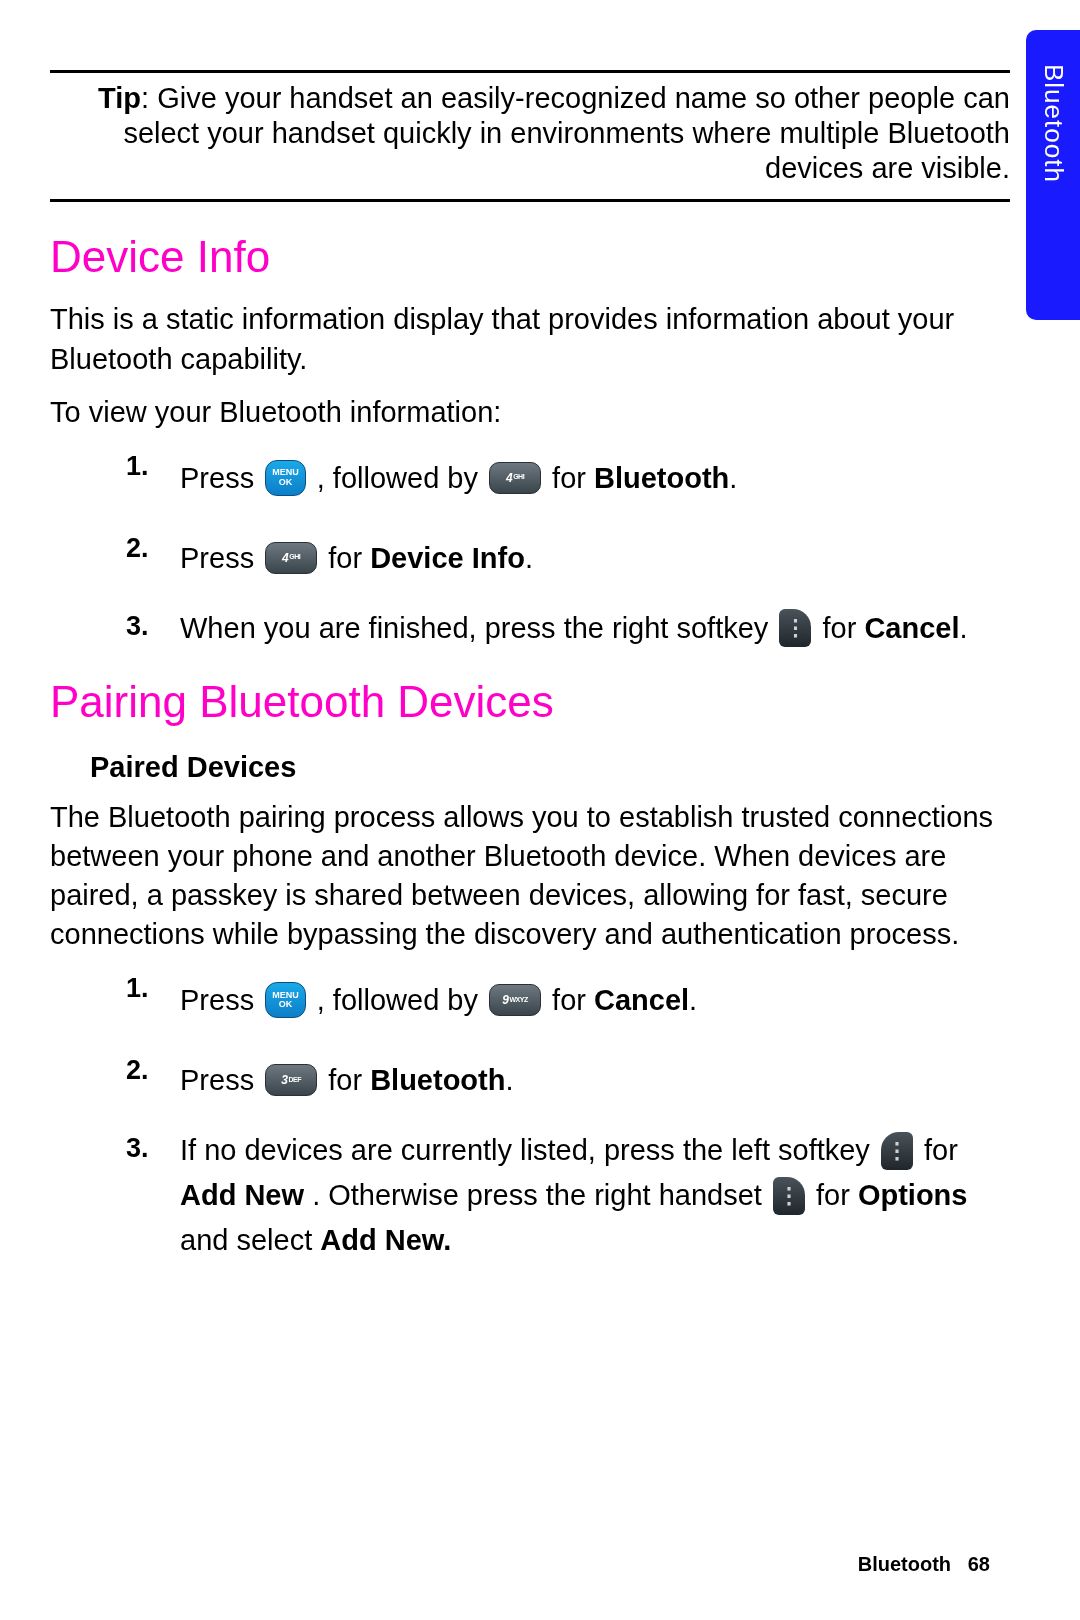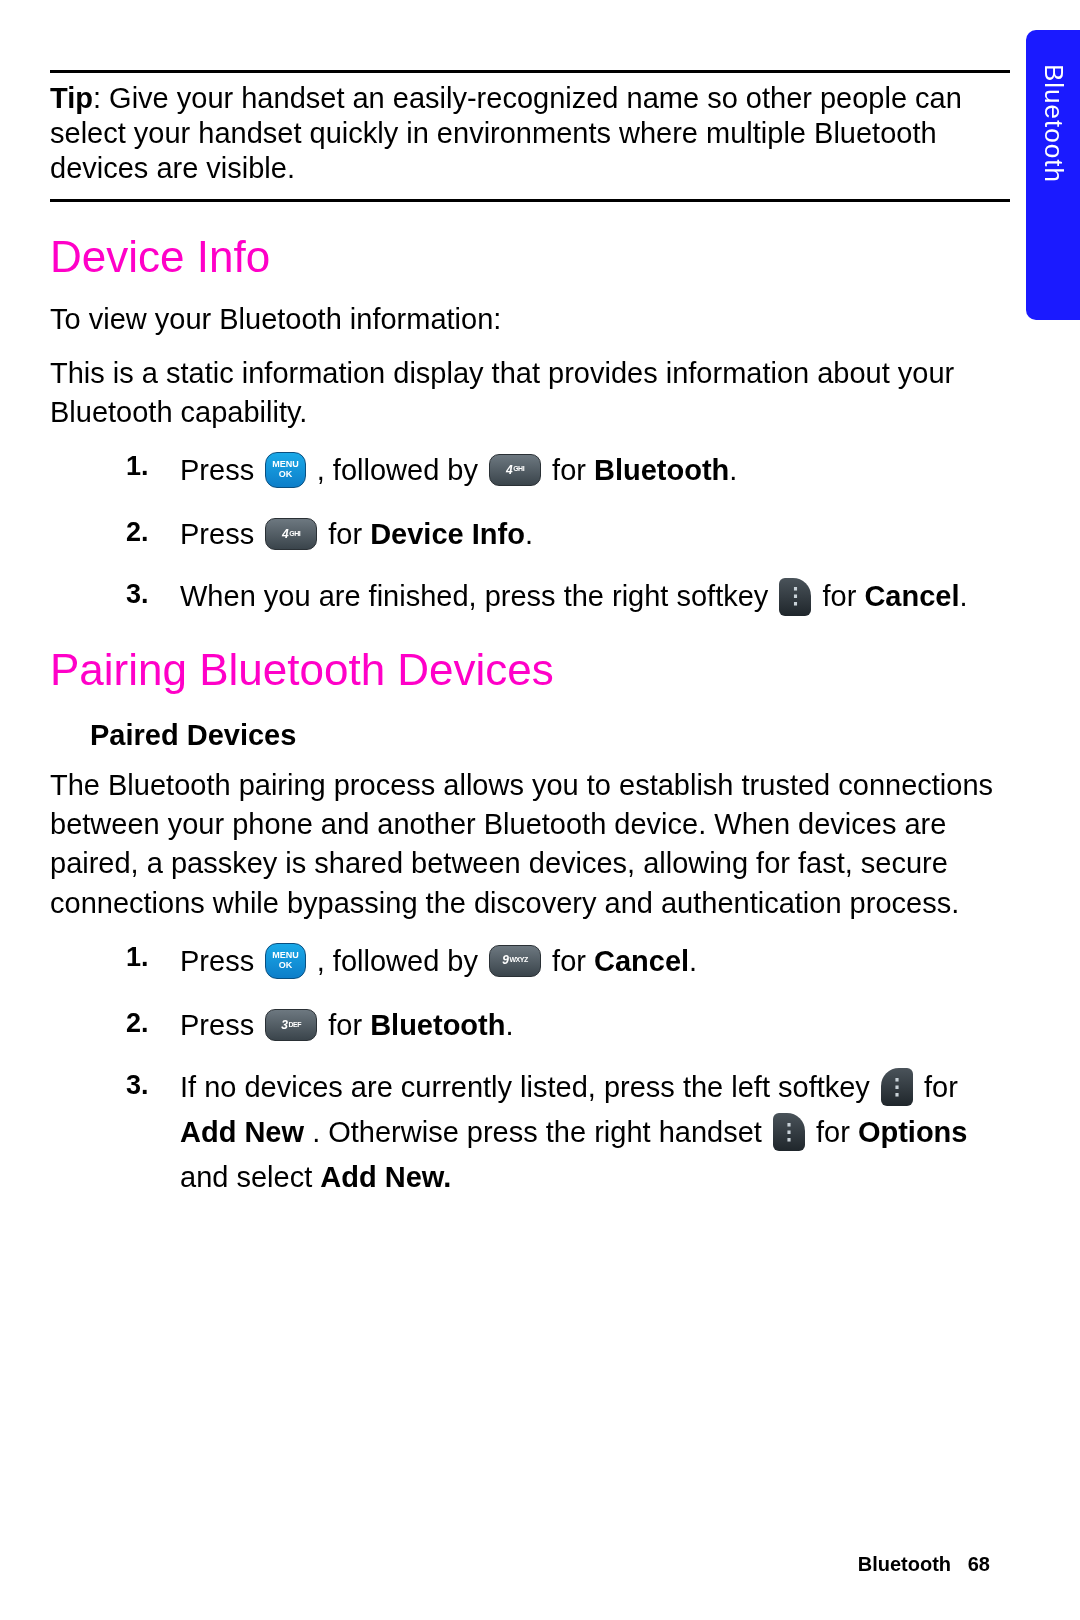--- a/index.html
+++ b/index.html
@@ -42,20 +42,21 @@
   }
   .tip-box {
     border-top: 3px solid #000;
     border-bottom: 3px solid #000;
     padding: 8px 0 14px 0;
     font-size: 29px;
     line-height: 1.2;
     font-family: Arial, Helvetica, sans-serif;
     margin-bottom: 30px;
     width: 960px;
+    text-align: right;
   }
   .tip-box .tip-label { font-weight: bold; }
   h2.pink {
     color: #ff00c8;
     font-weight: normal;
     font-size: 44px;
     margin: 26px 0 18px 0;
     font-family: Arial, Helvetica, sans-serif;
   }
   p.body {
@@ -96,21 +97,21 @@
     display: inline-flex;
     align-items: center;
     justify-content: center;
     vertical-align: middle;
     height: 32px;
     border-radius: 10px;
     padding: 0 8px;
     font-size: 12px;
     font-weight: bold;
     color: #fff;
-    margin: 8px 3px;
+    margin: 16px 3px;
     position: relative;
     top: -2px;
   }
   .key.menu {
     background: linear-gradient(180deg,#1aa9e8 0%, #0d7ec9 100%);
     border: 1px solid #0a4f80;
     height: 34px;
     border-radius: 12px;
     font-size: 9px;
     line-height: 1.05;
@@ -161,22 +162,22 @@
   <div class="side-tab">
     <span>Bluetooth</span>
   </div>
 
   <div class="tip-box">
     <span class="tip-label">Tip</span><span>: Give your handset an easily-recognized name so other people can select your handset quickly in environments where multiple Bluetooth devices are visible.</span>
   </div>
 
   <h2 class="pink">Device Info</h2>
 
+  <p class="body">This is a static information display that provides information about your Bluetooth capability.</p>
   <p class="body">To view your Bluetooth information:</p>
-  <p class="body">This is a static information display that provides information about your Bluetooth capability.</p>
 
   <ol class="steps">
     <li>
       <span class="num">1.</span>
       <span>Press </span>
       <span class="key menu">
           <span>MENU</span>
           <span>OK</span>
         </span>
       <span>, followed by </span>

